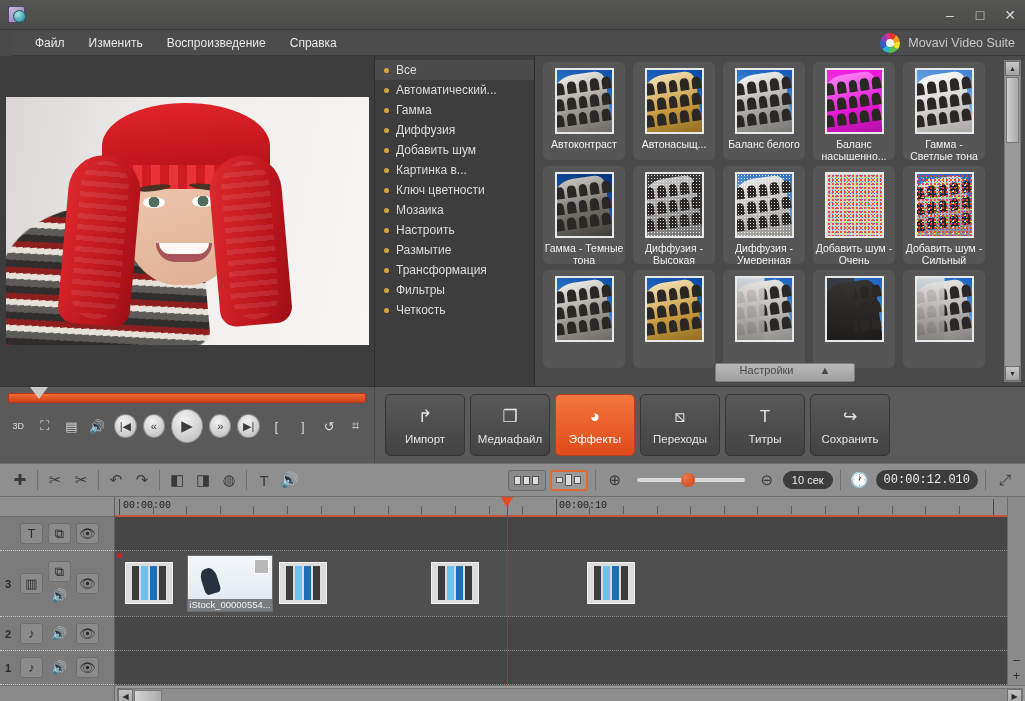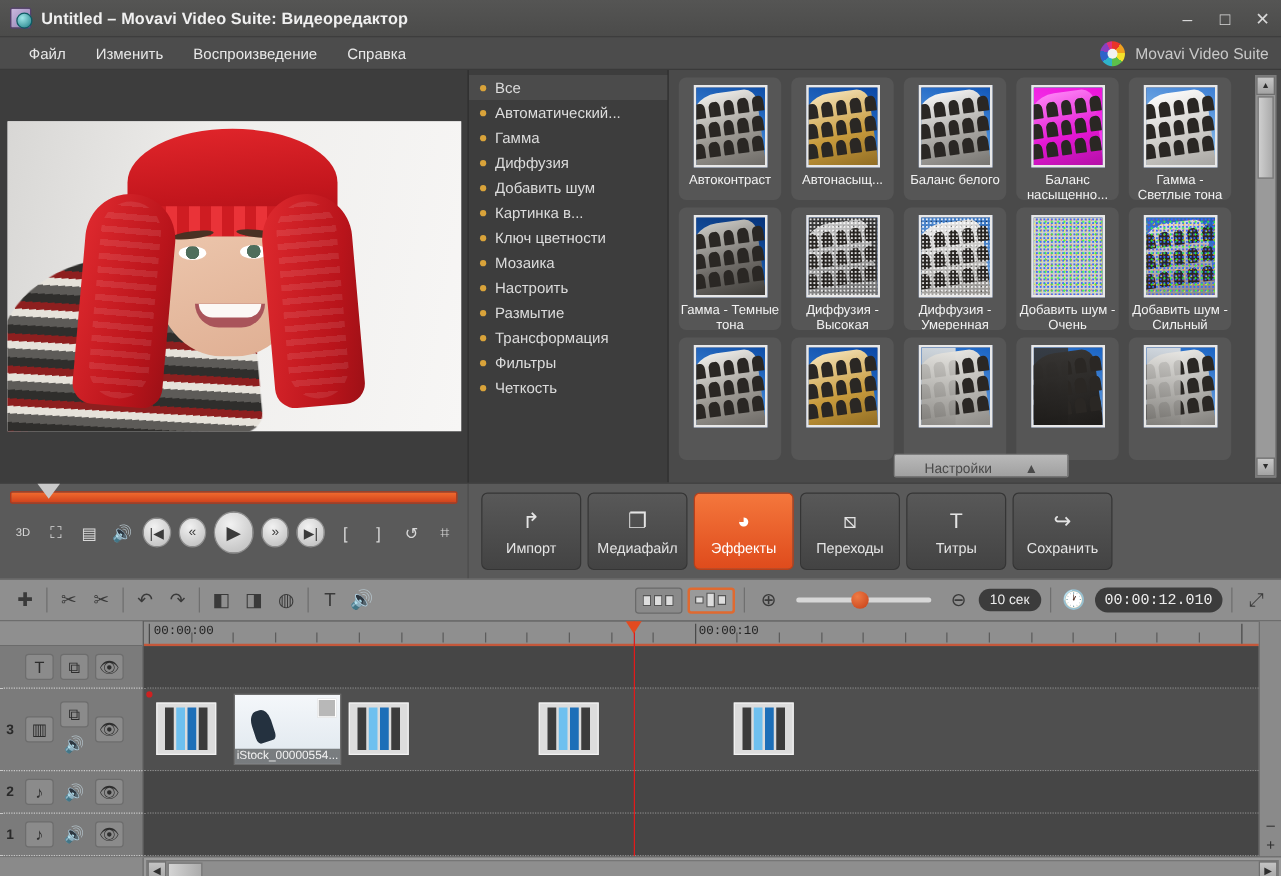--- a/index.html
+++ b/index.html
@@ -49,20 +49,21 @@
   }
 
   
   .menubar {
     height: 26px; flex: 0 0 26px;
     background: #4c4c4c;
     display: flex; align-items: center;
     padding-left: 12px; gap: 2px;
     border-bottom: 1px solid #3a3a3a;
     position: relative;
+    margin-left: 12px;
   }
   .menu-item {
     color: #e8e8e8; font-size: 12px;
     padding: 3px 11px; border-radius: 2px; white-space: nowrap;
   }
   .brand {
     margin-left: auto; margin-right: 10px;
     display: flex; align-items: center; gap: 8px;
   }
   .brand-label { color: #c9c9c9; font-size: 12.5px; white-space: nowrap; }
@@ -214,21 +215,21 @@
   }
   .fx-sb-thumb {
     height: 66px; margin: 1px; background: linear-gradient(90deg,#cfcfcf,#aaa);
     border: 1px solid #787878;
   }
   .settings-btn {
     position: absolute; left: 180px; bottom: 4px;
     width: 140px; height: 19px;
     background: linear-gradient(#b9b9b9,#a0a0a0);
     border: 1px solid #7d7d7d; border-radius: 2px;
-    display: flex; align-items: flex-end; justify-content: center; gap: 26px;
+    display: flex; align-items: flex-start; justify-content: center; gap: 26px;
     color: #4a4a4a; font-size: 11px;
   }
 
   
   .midbar { flex: 0 0 77px; display: flex; background: #5a5a5a;
     border-top: 1px solid #333; }
   .player-ctl {
     width: 375px; flex: 0 0 375px; background: #5a5a5a;
     display: flex; flex-direction: column;
     border-right: 1px solid #4a4a4a; padding: 0 8px;
@@ -431,21 +432,20 @@
   .logo::after { content:""; position:absolute; left:6px; top:6px; width:8px; height:8px;
     border-radius:50%; background:#f2f2f2; }
 </style>
 </head>
 <body>
 
 <div class="app">
 
   <div class="titlebar">
     <div class="app-icon"></div>
-    <div class="title-text">Untitled – Movavi Video Suite: Видеоредактор</div>
     <div class="win-btns">
       <div class="win-btn">–</div>
       <div class="win-btn">□</div>
       <div class="win-btn close">✕</div>
     </div>
   </div>
 
   <div class="menubar">
     <div class="menu-item">Файл</div>
     <div class="menu-item">Изменить</div>

